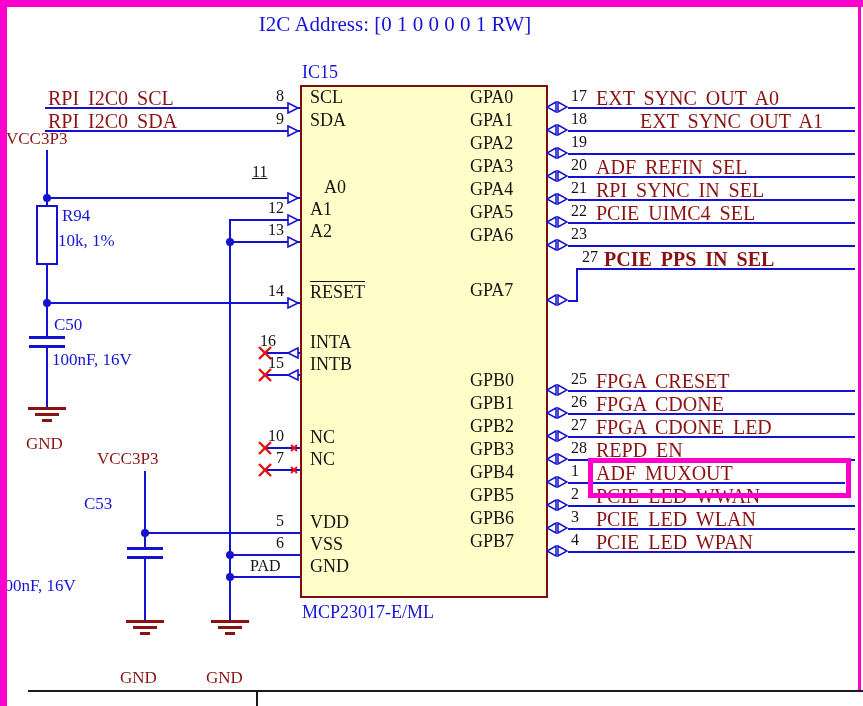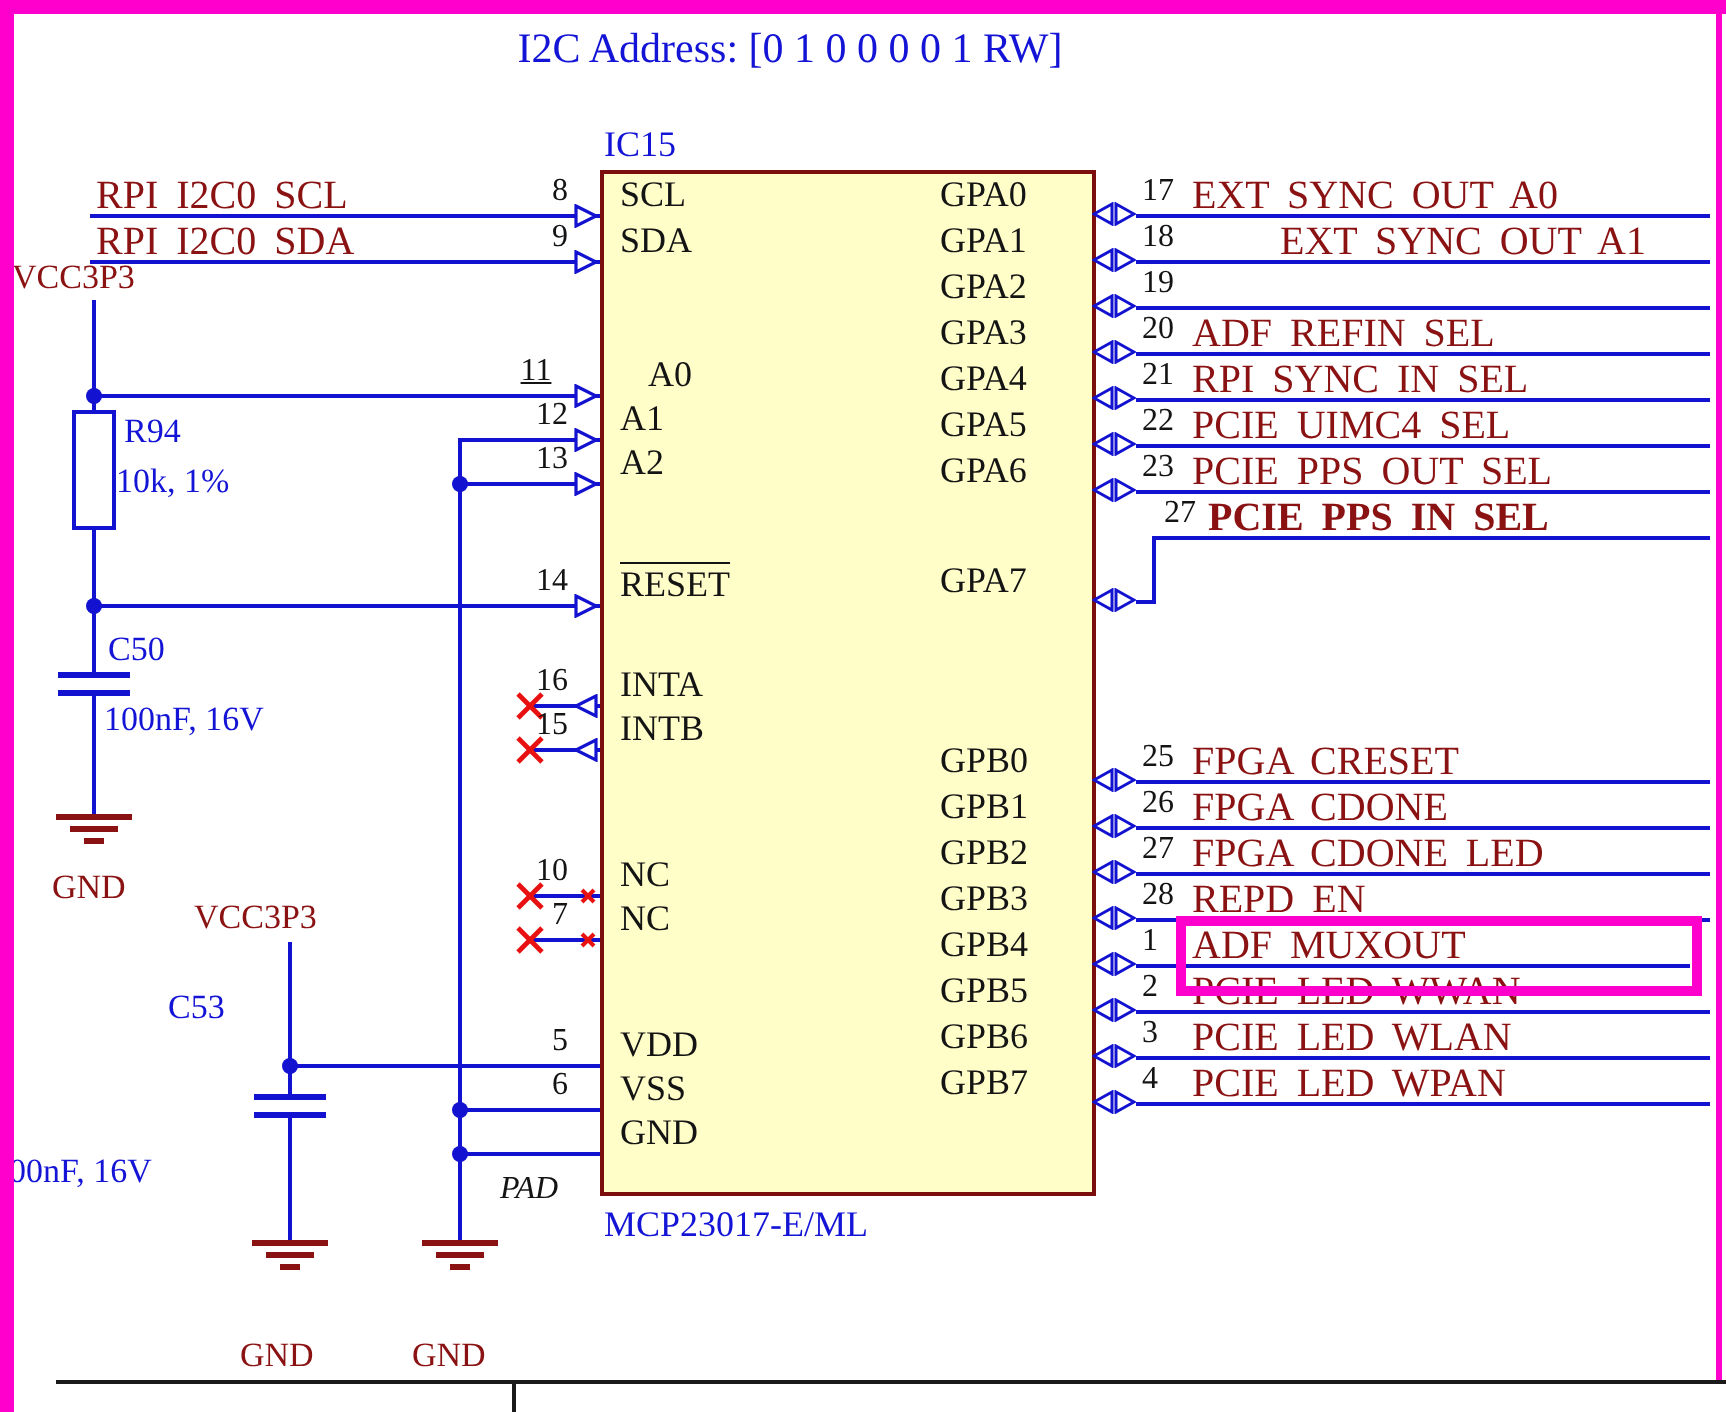--- a/index.html
+++ b/index.html
@@ -93,21 +93,21 @@
       </svg></div>
     <div class="wire" style="left: 45px; top: 130px; width: 255px;"></div>
     <div class="iclbl" style="left: 310px; top: 111px;">SDA</div>
     <div class="pinnum" style="left: 252px; top: 109px; width: 32px; text-align: right;">9</div>
     <div class="net" style="left: 48px; top: 109px;">RPI I2C0 SDA</div>
     <div class="abs" style="left: 286px; top: 125px;"><svg width="14" height="12">
         <path d="M2 1 L12 6 L2 11 Z" fill="#fff" stroke="#1212D0" stroke-width="1.6"></path>
       </svg></div>
     <div class="wire" style="left: 47px; top: 197px; width: 253px;"></div>
     <div class="iclbl" style="left: 324px; top: 178px;">A0</div>
-    <div class="pinnum" style="left: 252px; top: 176px; width: 32px; text-align: center; text-decoration: underline;">11</div>
+    <div class="pinnum" style="left: 252px; top: 162px; width: 32px; text-align: left; text-decoration: underline;">11</div>
     <div class="abs" style="left: 286px; top: 192px;"><svg width="14" height="12">
         <path d="M2 1 L12 6 L2 11 Z" fill="#fff" stroke="#1212D0" stroke-width="1.6"></path>
       </svg></div>
     <div class="wire" style="left: 230px; top: 219px; width: 70px;"></div>
     <div class="iclbl" style="left: 310px; top: 200px;">A1</div>
     <div class="pinnum" style="left: 252px; top: 198px; width: 32px; text-align: right;">12</div>
     <div class="abs" style="left: 286px; top: 214px;"><svg width="14" height="12">
         <path d="M2 1 L12 6 L2 11 Z" fill="#fff" stroke="#1212D0" stroke-width="1.6"></path>
       </svg></div>
     <div class="wire" style="left: 230px; top: 241px; width: 70px;"></div>
@@ -117,21 +117,21 @@
         <path d="M2 1 L12 6 L2 11 Z" fill="#fff" stroke="#1212D0" stroke-width="1.6"></path>
       </svg></div>
     <div class="wire" style="left: 47px; top: 302px; width: 253px;"></div>
     <div class="iclbl" style="left: 310px; top: 283px; text-decoration: overline;">RESET</div>
     <div class="pinnum" style="left: 252px; top: 281px; width: 32px; text-align: right;">14</div>
     <div class="abs" style="left: 286px; top: 297px;"><svg width="14" height="12">
         <path d="M2 1 L12 6 L2 11 Z" fill="#fff" stroke="#1212D0" stroke-width="1.6"></path>
       </svg></div>
     <div class="wire" style="left: 265px; top: 352px; width: 35px;"></div>
     <div class="iclbl" style="left: 310px; top: 333px;">INTA</div>
-    <div class="pinnum" style="left: 252px; top: 331px; width: 32px; text-align: right;">16</div>
+    <div class="pinnum" style="left: 252px; top: 331px; width: 32px; text-align: center;">16</div>
     <div class="abs" style="left: 286px; top: 347px;"><svg width="14" height="12">
         <path d="M12 1 L2 6 L12 11 Z" fill="#fff" stroke="#1212D0" stroke-width="1.6"></path>
       </svg></div>
     <div class="abs" style="left: 257px; top: 345px;"><svg width="16" height="16">
         <line x1="2" y1="2" x2="14" y2="14" stroke="#E81010" stroke-width="2.4"></line>
         <line x1="14" y1="2" x2="2" y2="14" stroke="#E81010" stroke-width="2.4"></line>
       </svg></div>
     <div class="wire" style="left: 265px; top: 374px; width: 35px;"></div>
     <div class="iclbl" style="left: 310px; top: 355px;">INTB</div>
     <div class="pinnum" style="left: 252px; top: 353px; width: 32px; text-align: right;">15</div>
@@ -165,21 +165,21 @@
         <line x1="8" y1="2" x2="2" y2="8" stroke="#E81010" stroke-width="2"></line>
       </svg></div>
     <div class="wire" style="left: 145px; top: 532px; width: 155px;"></div>
     <div class="iclbl" style="left: 310px; top: 513px;">VDD</div>
     <div class="pinnum" style="left: 252px; top: 511px; width: 32px; text-align: right;">5</div>
     <div class="wire" style="left: 230px; top: 554px; width: 70px;"></div>
     <div class="iclbl" style="left: 310px; top: 535px;">VSS</div>
     <div class="pinnum" style="left: 252px; top: 533px; width: 32px; text-align: right;">6</div>
     <div class="wire" style="left: 230px; top: 576px; width: 70px;"></div>
     <div class="iclbl" style="left: 310px; top: 557px;">GND</div>
-    <div class="pinnum" style="left: 250px; top: 585px; font-style: italic;">PAD</div>
+    <div class="pinnum" style="left: 250px; top: 556px;">PAD</div>
     <div class="iclbl" style="left: 470px; top: 88px;">GPA0</div>
     <div class="abs" style="left: 546px; top: 101px;"><svg width="22" height="12">
         <path d="M10 1 L1 6 L10 11 Z" fill="#fff" stroke="#1212D0" stroke-width="1.5"></path>
         <path d="M12 1 L21 6 L12 11 Z" fill="#fff" stroke="#1212D0" stroke-width="1.5"></path>
       </svg></div>
     <div class="wire" style="left: 568px; top: 107px; width: 287px;"></div>
     <div class="pinnum" style="left: 571px; top: 86px;">17</div>
     <div class="net" style="left: 596px; top: 86px;">EXT SYNC OUT A0</div>
     <div class="iclbl" style="left: 470px; top: 111px;">GPA1</div>
     <div class="abs" style="left: 546px; top: 124px;"><svg width="22" height="12">
@@ -220,21 +220,20 @@
     <div class="wire" style="left: 568px; top: 222px; width: 287px;"></div>
     <div class="pinnum" style="left: 571px; top: 201px;">22</div>
     <div class="net" style="left: 596px; top: 201px;">PCIE UIMC4 SEL</div>
     <div class="iclbl" style="left: 470px; top: 226px;">GPA6</div>
     <div class="abs" style="left: 546px; top: 239px;"><svg width="22" height="12">
         <path d="M10 1 L1 6 L10 11 Z" fill="#fff" stroke="#1212D0" stroke-width="1.5"></path>
         <path d="M12 1 L21 6 L12 11 Z" fill="#fff" stroke="#1212D0" stroke-width="1.5"></path>
       </svg></div>
     <div class="wire" style="left: 568px; top: 245px; width: 287px;"></div>
     <div class="pinnum" style="left: 571px; top: 224px;">23</div>
-    <div class="net" style="left: 596px; top: 224px;">PCIE PPS OUT SEL</div>
     <div class="iclbl" style="left: 470px; top: 281px;">GPA7</div>
     <div class="abs" style="left: 546px; top: 294px;"><svg width="22" height="12">
         <path d="M10 1 L1 6 L10 11 Z" fill="#fff" stroke="#1212D0" stroke-width="1.5"></path>
         <path d="M12 1 L21 6 L12 11 Z" fill="#fff" stroke="#1212D0" stroke-width="1.5"></path>
       </svg></div>
     <div class="wire" style="left: 568px; top: 300px; width: 10px;"></div>
     <div class="vwire" style="left: 576px; top: 268px; height: 34px;"></div>
     <div class="wire" style="left: 576px; top: 268px; width: 279px;"></div>
     <div class="pinnum" style="left: 582px; top: 247px;">27</div>
     <div class="net" style="left: 604px; top: 247px; font-weight: bold;">PCIE PPS IN SEL</div>

